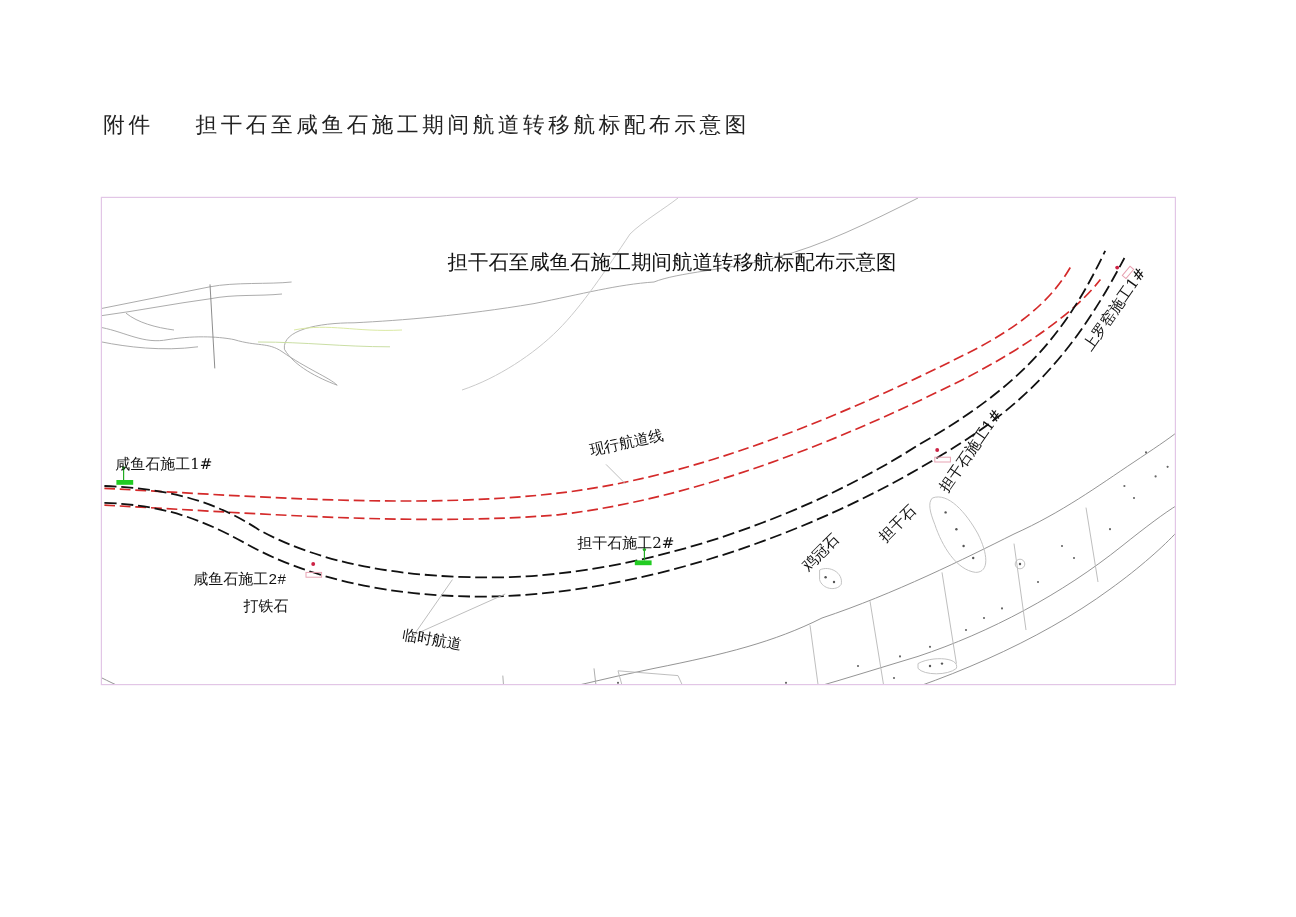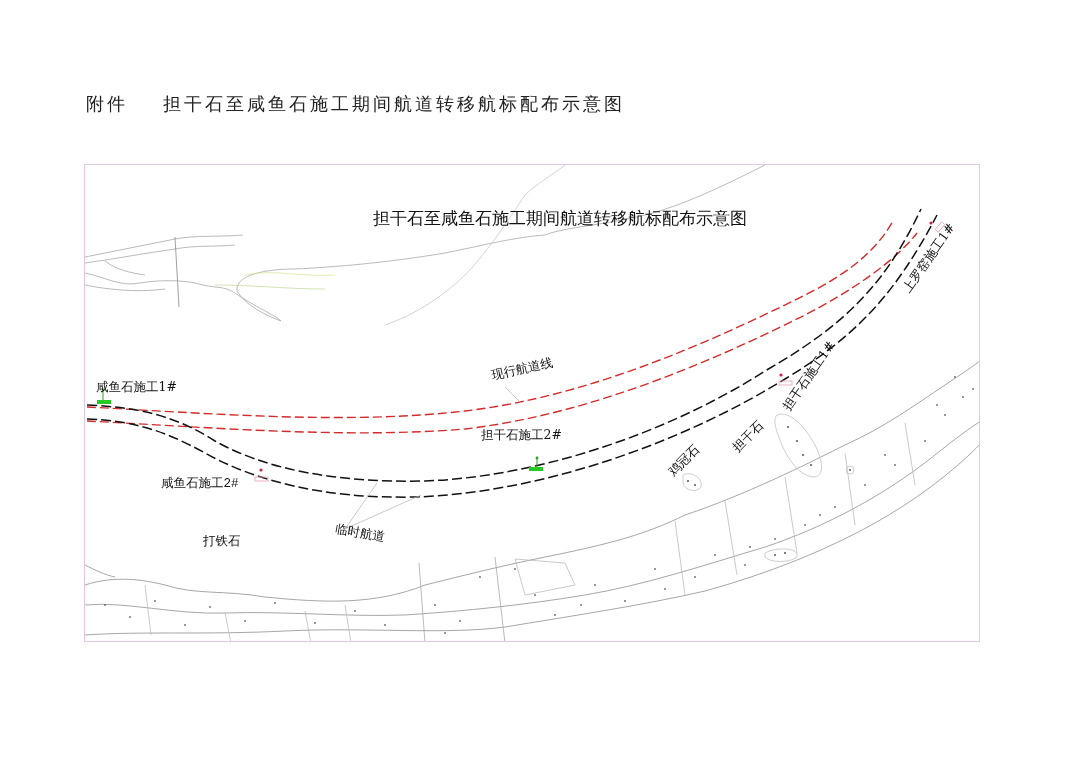--- a/index.html
+++ b/index.html
@@ -1,20 +1,20 @@
 <!DOCTYPE html>
 <html><head>
   <meta charset="utf-8">
   <style>
     html, body { margin: 0; padding: 0; background: #ffffff; }
     body { width: 1080px; height: 764px; position: relative; overflow: hidden;
            font-family: "DejaVu Serif", "Liberation Serif", serif; color: #111; }
     .page-heading { position: absolute; left: 86px; top: 92px; font-size: 18px;
                     letter-spacing: 3px; color: #222; white-space: pre; text-align: center; }
-    .frame { position: absolute; left: 84px; top: 164px; width: 896px; height: 478px;
+    .frame { position: absolute; left: 84px; top: 164px; width: 896px; height: 407px;
              border: 1.5px solid #e2c6e6; box-sizing: border-box; background: #fff; overflow: hidden; }
     .frame svg { position: absolute; left: 0; top: 0; }
     .lbl { position: absolute; white-space: nowrap; color: #111; font-family: "DejaVu Serif", "Liberation Serif", serif; }
     .map-title { left: 288px; top: 42px; font-size: 17px; }
     .lbl-sm { font-size: 12.5px; }
   </style>
 </head>
 <body>
 
 <div class="page-heading">附件    担干石至咸鱼石施工期间航道转移航标配布示意图</div>
@@ -150,21 +150,21 @@
     <g>
       <circle cx="846" cy="58" r="1.6" fill="#cc2244"></circle>
       <rect x="850" y="60" width="10" height="4" fill="none" stroke="#e7a0b0" stroke-width="0.8" transform="rotate(-50 855 62)"></rect>
     </g>
   </svg>
 
   <div class="lbl map-title">担干石至咸鱼石施工期间航道转移航标配布示意图</div>
 
   <div class="lbl lbl-sm" style="left:11px; top:198px;margin-top:16px;">咸鱼石施工1#</div>
   <div class="lbl lbl-sm" style="left:76px; top:310px;font-family:Liberation Mono, monospace;">咸鱼石施工2#</div>
-  <div class="lbl lbl-sm" style="left:118px; top:368px;">打铁石</div>
+  <div class="lbl lbl-sm" style="left:118px; top:332px;">打铁石</div>
   <div class="lbl lbl-sm" style="left:250px; top:360px; transform:rotate(10deg);">临时航道</div>
   <div class="lbl lbl-sm" style="left:406px; top:196px; transform:rotate(-12deg);">现行航道线</div>
-  <div class="lbl lbl-sm" style="left:396px; top:262px;">担干石施工2#</div>
+  <div class="lbl lbl-sm" style="left:396px; top:280px;">担干石施工2#</div>
   <div class="lbl lbl-sm" style="left:592px; top:298px; transform:rotate(-45deg); transform-origin:left bottom;">鸡冠石</div>
   <div class="lbl lbl-sm" style="left:656px; top:274px; transform:rotate(-45deg); transform-origin:left bottom;">担干石</div>
   <div class="lbl lbl-sm" style="left:708px; top:232px; transform:rotate(-55deg); transform-origin:left bottom;">担干石施工1#</div>
   <div class="lbl lbl-sm" style="left:828px; top:114px; transform:rotate(-55deg); transform-origin:left bottom;">上罗窑施工1#</div>
 </div>
 
 </body></html>

